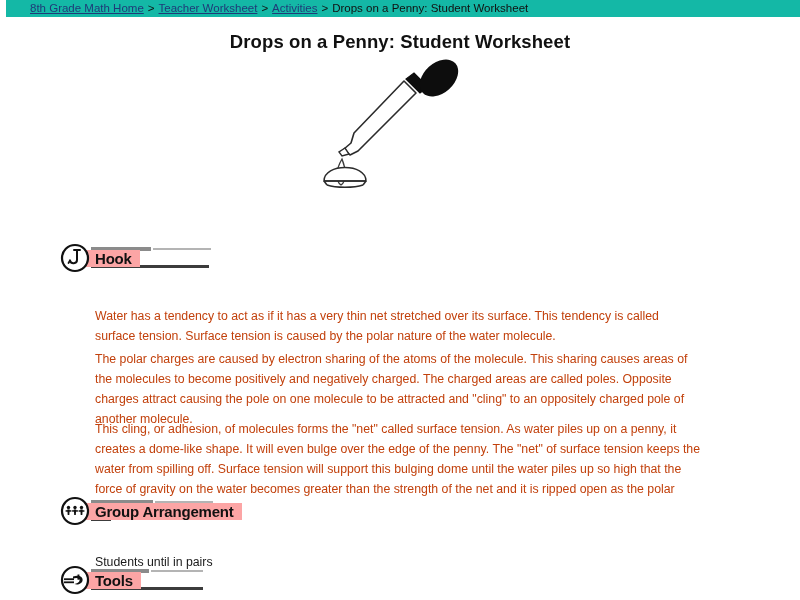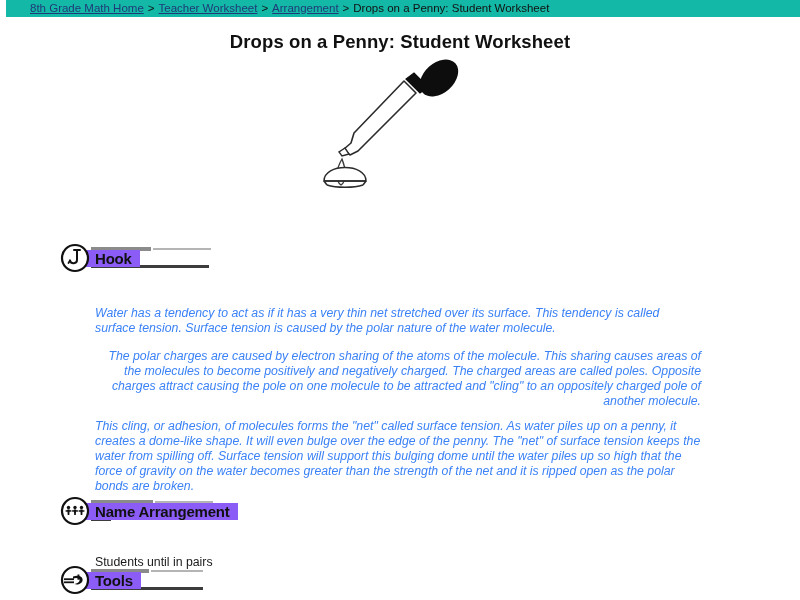--- a/index.html
+++ b/index.html
@@ -141,53 +141,52 @@
     height: 3px;
     background: #3c3c3c;
   }
   .sec-title {
     position: relative;
     z-index: 2;
     font-size: 15px;
     font-weight: bold;
     color: #111111;
     padding: 0 8px 0 10px;
-    background: #8b5cf6;
+    background: #fca5a5;
     line-height: 17px;
     letter-spacing: -0.2px;
   }
 
   
   .para {
     position: absolute;
     left: 95px;
     width: 606px;
     font-size: 12.3px;
-    line-height: 15px;
-    color: #3b82f6;
+    line-height: 20px;
+    color: #c2410c;
     text-align: left;
-    font-style: italic;
   }
   .note {
     position: absolute;
     left: 95px;
     font-size: 12.3px;
     line-height: 17.5px;
     color: #1a1a1a;
   }
 </style>
 </head>
 <body>
 
 <div class="breadcrumb-bar">
   <span class="crumb-link">8th Grade Math Home</span>
   <span class="crumb-sep">&gt;</span>
   <span class="crumb-link">Teacher Worksheet</span>
   <span class="crumb-sep">&gt;</span>
-  <span class="crumb-link">Arrangement</span>
+  <span class="crumb-link">Activities</span>
   <span class="crumb-sep">&gt;</span>
   <span class="crumb-current">Drops on a Penny: Student Worksheet</span>
 </div>
 
 <div class="page">
 
   <h1 class="doc-title">Drops on a Penny: Student Worksheet</h1>
 
   <div class="illustration">
     <svg width="160" height="130" viewBox="0 0 160 130">
@@ -222,21 +221,21 @@
     </span>
     <span class="sec-banner" style="width:128px;">
       <span class="sec-line-top" style="width:60px;"></span>
       <span class="sec-line-top-thin" style="left:68px; width:58px;"></span>
       <span class="sec-line-bottom" style="width:118px;"></span>
       <span class="sec-title">Hook</span>
     </span>
   </div>
 
   <p class="para" style="top:277px;">Water has a tendency to act as if it has a very thin net stretched over its surface. This tendency is called surface tension. Surface tension is caused by the polar nature of the water molecule.</p>
-  <p class="para" style="top:320px;text-align:right;">The polar charges are caused by electron sharing of the atoms of the molecule. This sharing causes areas of the molecules to become positively and negatively charged. The charged areas are called poles. Opposite charges attract causing the pole on one molecule to be attracted and "cling" to an oppositely charged pole of another molecule.</p>
+  <p class="para" style="top:320px;">The polar charges are caused by electron sharing of the atoms of the molecule. This sharing causes areas of the molecules to become positively and negatively charged. The charged areas are called poles. Opposite charges attract causing the pole on one molecule to be attracted and "cling" to an oppositely charged pole of another molecule.</p>
   <p class="para" style="top:390px;">This cling, or adhesion, of molecules forms the "net" called surface tension. As water piles up on a penny, it creates a dome-like shape. It will even bulge over the edge of the penny. The "net" of surface tension keeps the water from spilling off. Surface tension will support this bulging dome until the water piles up so high that the force of gravity on the water becomes greater than the strength of the net and it is ripped open as the polar bonds are broken.</p>
 
   <div class="section-head" style="top:479px;">
     <span class="sec-icon">
       <svg width="30" height="30" viewBox="0 0 30 30">
         <circle cx="15" cy="15" r="13" fill="#ffffff" stroke="#111111" stroke-width="2.2"></circle>
         <g fill="#111111">
           <circle cx="8.5" cy="11.5" r="1.7"></circle>
           <path d="M7.3 13.5 h2.4 l-.4 5.5 h-1.6 Z"></path>
           <path d="M5.6 14.2 h5.8 v1.5 h-5.8 Z"></path>
@@ -246,21 +245,21 @@
           <circle cx="21.5" cy="11.5" r="1.7"></circle>
           <path d="M20.3 13.5 h2.4 l-.4 5.5 h-1.6 Z"></path>
           <path d="M18.6 14.2 h5.8 v1.5 h-5.8 Z"></path>
         </g>
       </svg>
     </span>
     <span class="sec-banner" style="width:186px;">
       <span class="sec-line-top" style="width:62px;"></span>
       <span class="sec-line-top-thin" style="left:70px; width:58px;"></span>
       <span class="sec-line-bottom" style="width:20px;"></span>
-      <span class="sec-title">Name Arrangement</span>
+      <span class="sec-title">Group Arrangement</span>
     </span>
   </div>
 
   <p class="note" style="top:525px;">Students until in pairs</p>
 
   <div class="section-head" style="top:548px;">
     <span class="sec-icon">
       <svg width="30" height="30" viewBox="0 0 30 30">
         <circle cx="15" cy="15" r="13" fill="#ffffff" stroke="#111111" stroke-width="2.2"></circle>
         <path d="M4 13.3 h10 v1.8 h-10 Z" fill="#111111"></path>

